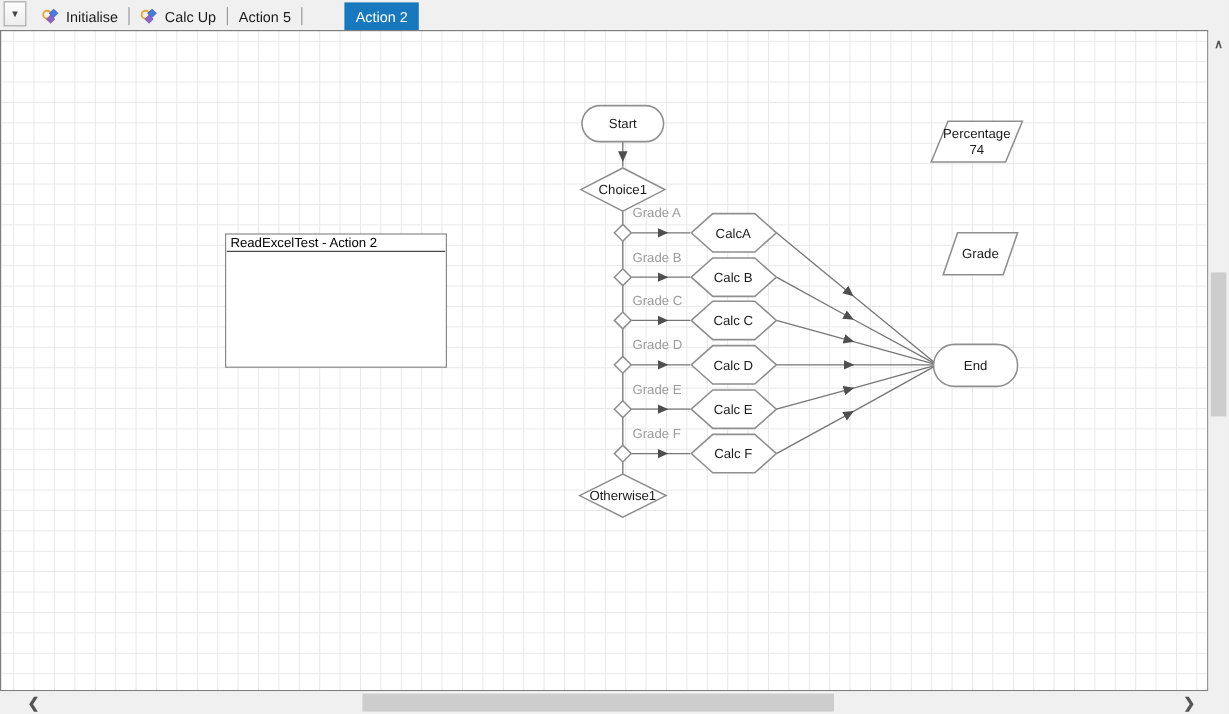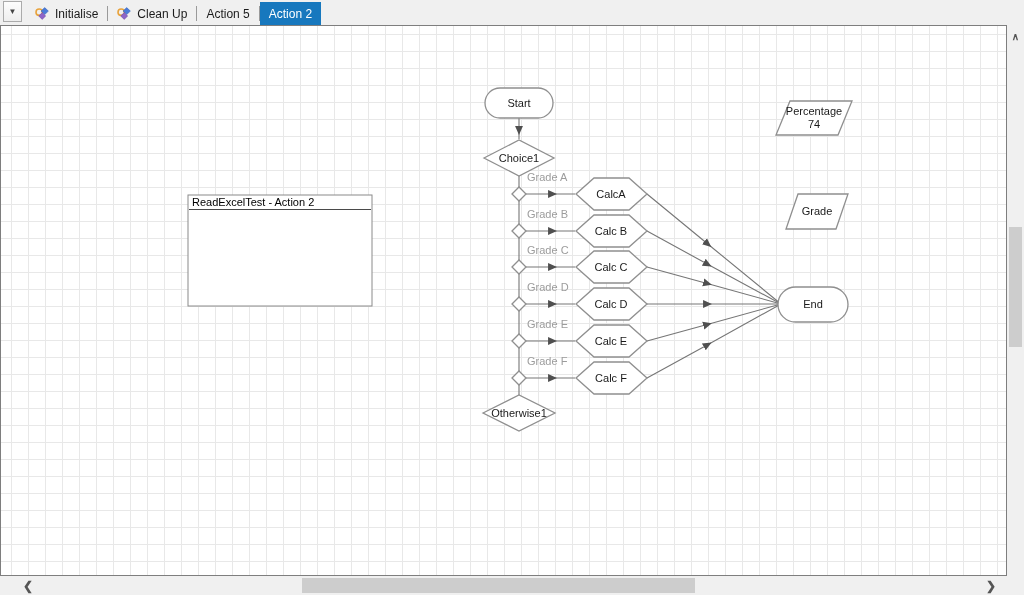--- a/index.html
+++ b/index.html
@@ -8,21 +8,21 @@
 
   
   .tabbar { position:absolute; top:0; left:0; width:1024px; height:25px;
             background:#f0f0f0; display:flex; align-items:flex-end; }
   .overflow-btn { width:19px; height:21px; margin:0 4px 2px 3px; align-self:center;
                   background:linear-gradient(#fdfdfd,#eeeeee); border:1px solid #ababab;
                   display:flex; align-items:center; justify-content:center;
                   font-size:8px; color:#444; cursor:default; }
   .tab { height:23px; display:flex; align-items:center; gap:5px; padding:0 9px;
          font-size:12px; color:#1b1b1b; white-space:nowrap; cursor:default;text-align:right; }
-  .tab.selected { background:#1778be; color:#ffffff; }
+  .tab.selected { background:#1778be; color:#ffffff;margin-left:35px; }
   .tab-sep { width:1px; height:15px; background:#9a9a9a; margin-bottom:4px; }
   .page-ico { display:inline-block; width:15px; height:13px; }
 
   
   .canvas { position:absolute; left:0; top:25px; width:1007px; height:551px;
             background:#ffffff; border:1px solid #7e7e7e;
             background-image: linear-gradient(to right,#e8e8e8 1px,transparent 1px),
                               linear-gradient(to bottom,#e8e8e8 1px,transparent 1px);
             background-size:17px 17px; background-position:-7px -9px; }
   .canvas svg { position:absolute; left:0; top:0; }
@@ -68,21 +68,21 @@
       <span>Initialise</span>
     </div>
     <div class="tab-sep"></div>
 
     <div class="tab">
       <svg class="page-ico" viewBox="0 0 15 13">
         <circle cx="4.2" cy="5.2" r="3.2" fill="none" stroke="#e8a33d" stroke-width="1.6"></circle>
         <path d="M9.7,0.6 L13.4,4.1 L9.7,7.6 L6,4.1 Z" fill="#4a7bd9" stroke="#2f5cb0" stroke-width="0.5"></path>
         <path d="M7.2,5.6 L10.7,9 L7.2,12.4 L3.7,9 Z" fill="#8d64c8" stroke="#6a47a0" stroke-width="0.5"></path>
       </svg>
-      <span>Clean Up</span>
+      <span>Calc Up</span>
     </div>
     <div class="tab-sep"></div>
 
     <div class="tab">
       <span>Action 5</span>
     </div>
     <div class="tab-sep"></div>
 
     <div class="tab selected">
       <span>Action 2</span>

